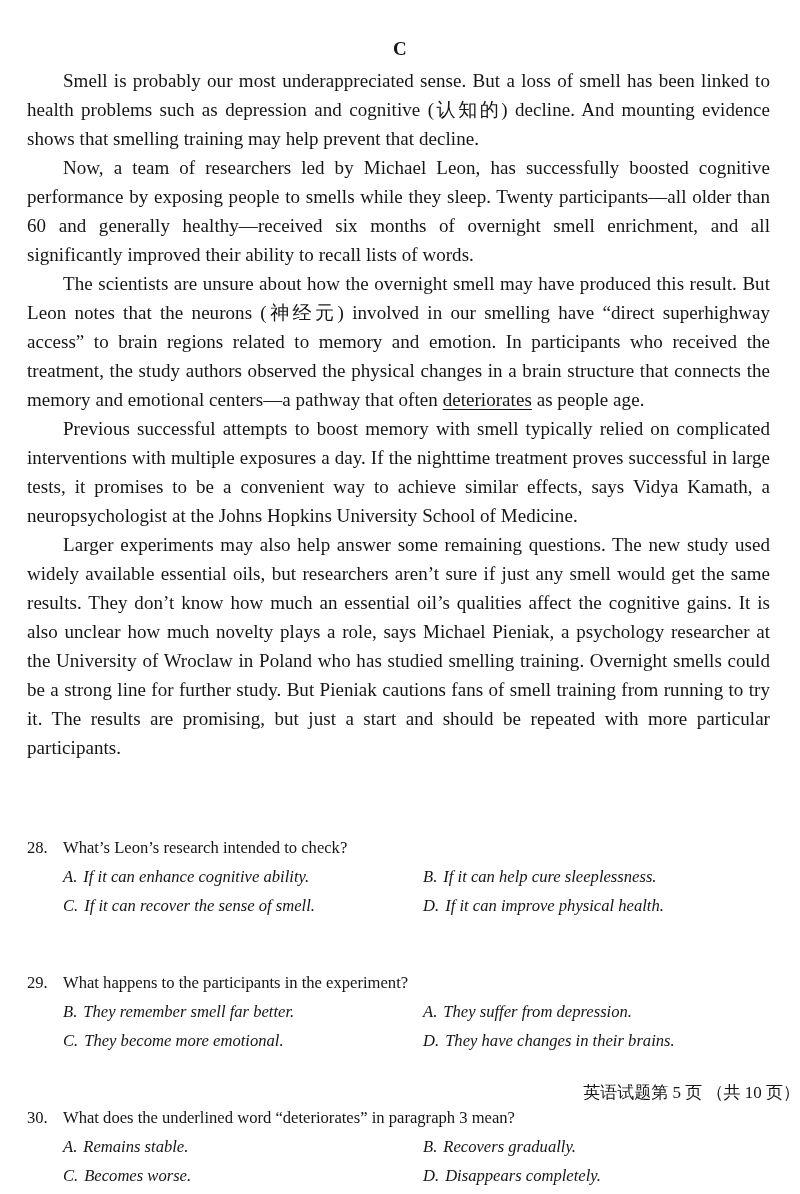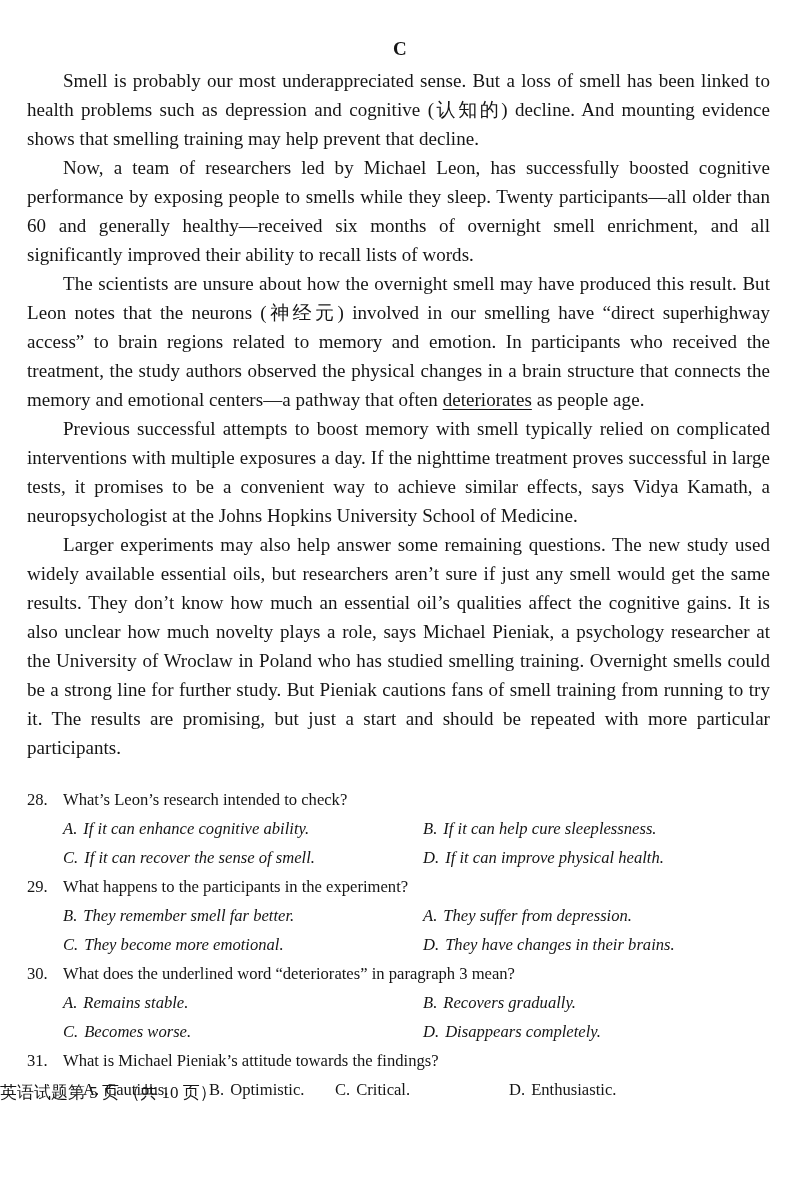--- a/index.html
+++ b/index.html
@@ -14,28 +14,28 @@
     font-size: 19px; font-weight: bold; letter-spacing: 0.5px;
   }
   .passage { position: absolute; left: 27px; top: 66px; width: 743px; }
   .para {
     margin: 0; font-size: 19px; line-height: 29px; text-align: justify;
     text-indent: 36px; letter-spacing: 0.05px;
   }
   .underlined { text-decoration: underline; text-underline-offset: 3px; }
   .questions { position: absolute; left: 27px; top: 785px; width: 743px; }
   .q { font-size: 16.6px; line-height: 29px; }
-  .q-stem { display: flex; }
+  .q-stem { display: flex; margin-top: 48px; }
   .q-num { width: 36px; flex: none; }
   .opts2 { display: grid; grid-template-columns: 360px 330px; margin-left: 36px; font-style: italic; }
   .opts4 { display: grid; grid-template-columns: 126px 126px 174px 160px; margin-left: 56px; }
   .opt { white-space: nowrap; }
   .opt-letter { margin-right: 6px; }
   .footer {
-    position: absolute; top: 1081px; left: 0; width: 800px; text-align: left;
+    position: absolute; top: 1081px; left: 0; width: 800px; text-align: right;
     font-size: 17px;
   }
 </style>
 </head>
 <body>
 
 <div class="page">
   <div class="section-title">C</div>
 
   <div class="passage">

